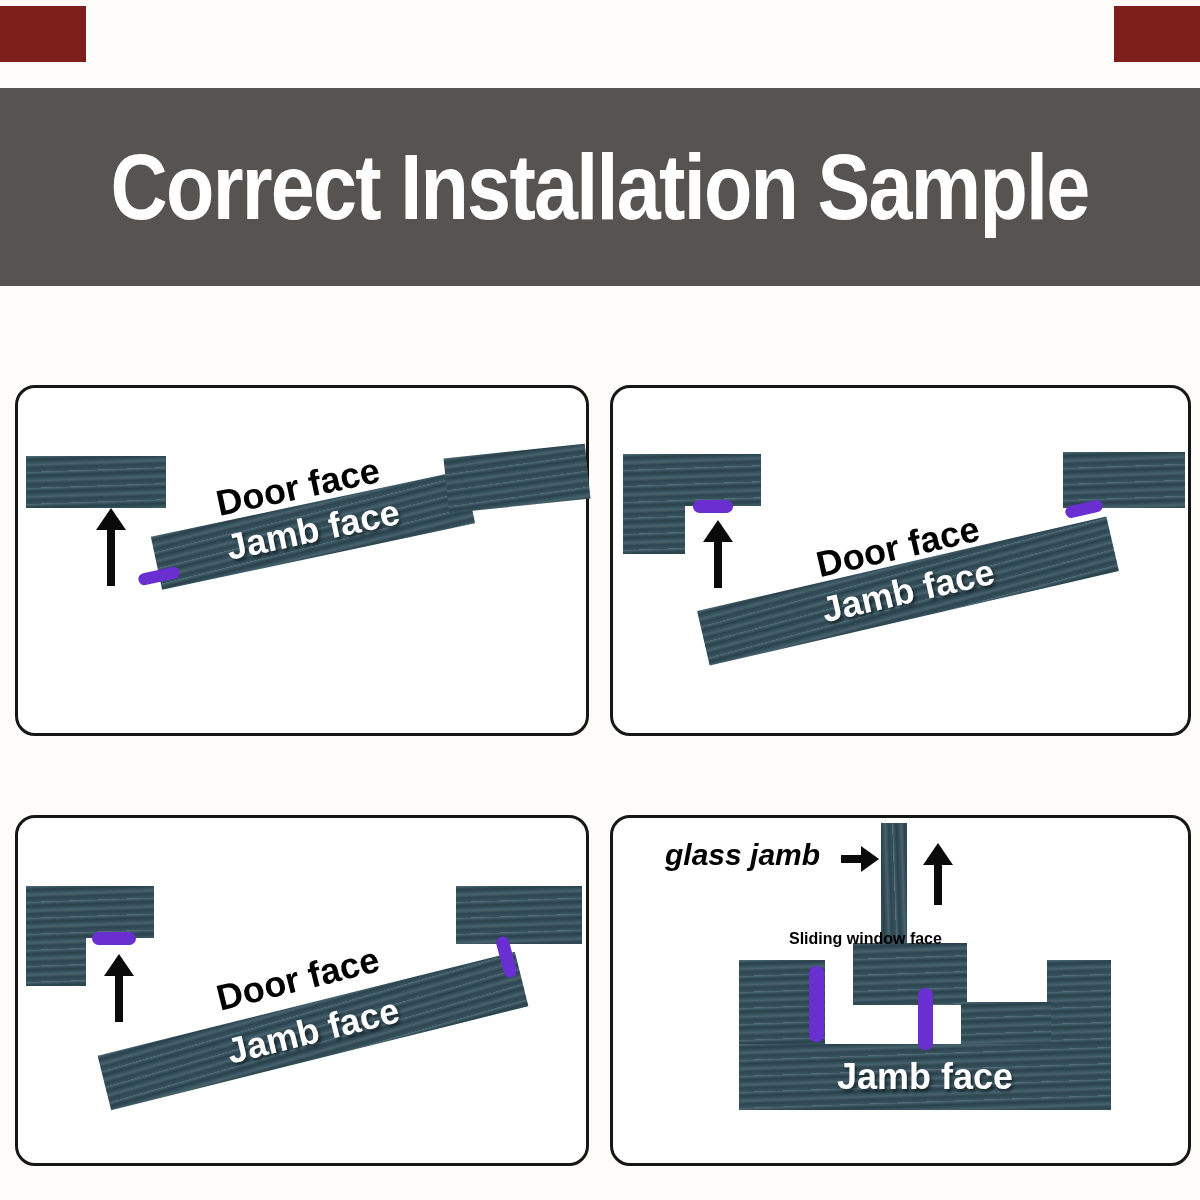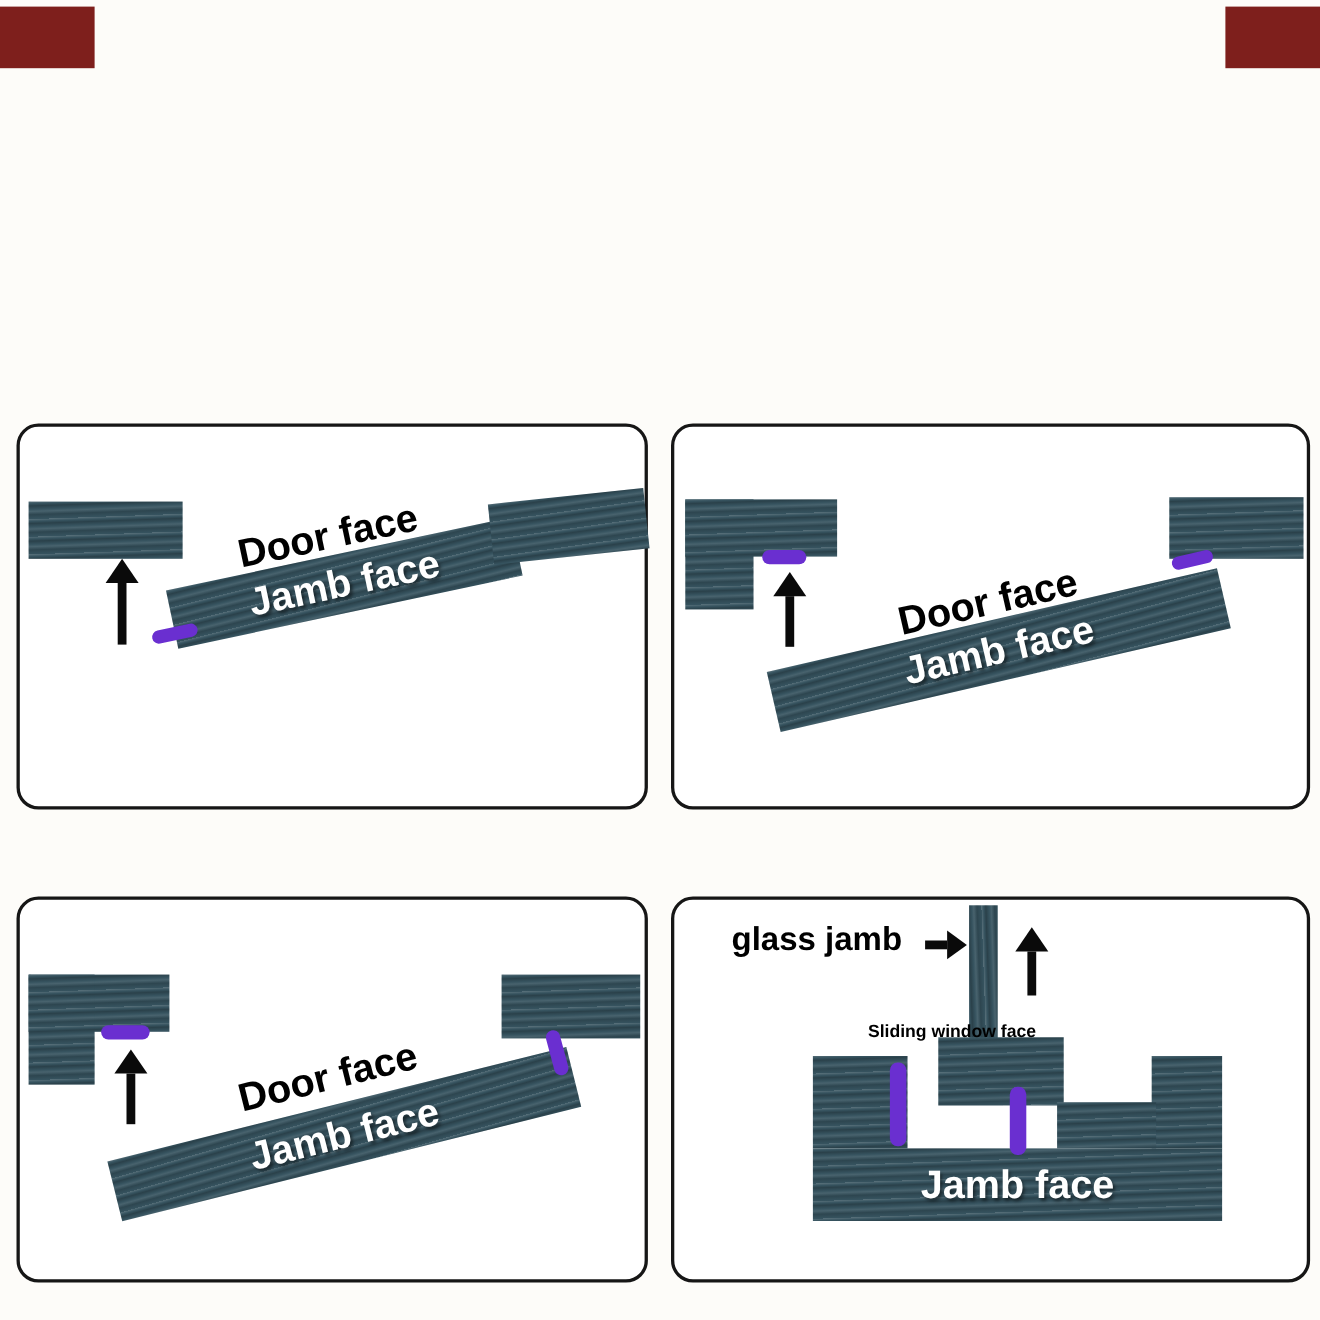--- a/index.html
+++ b/index.html
@@ -59,31 +59,34 @@
   .arrow-up .shaft { width:8px; flex:1; background:#0a0a0a; }
 
   .arrow-right { position:absolute; display:flex; align-items:center; }
   .arrow-right .shaft { height:8px; flex:1; background:#0a0a0a; }
   .arrow-right .head { width:0; height:0; border-top:13px solid transparent; border-bottom:13px solid transparent; border-left:18px solid #0a0a0a; }
 
   .lbl { position:absolute; font-weight:bold; white-space:nowrap; text-align:center; }
   .lbl-black { color:var(--label-black,#000000); }
   .lbl-white { color:var(--label-white,#ffffff); text-shadow:2px 3px 3px rgba(0,0,0,0.45); }
   .fs36 { font-size:36px; }
-  .fs30 { font-size:30px; }
+  .fs30 { font-size:30px;font-style:italic; }
   .fs20 { font-size:16px; }
 </style>
 </head>
 <body>
 
 <div class="page">
 
   <div class="accent-bar left"></div>
   <div class="accent-bar right"></div>
 
+  <div class="banner">
+    <h1>Correct Installation Sample</h1>
+  </div>
 
   <div class="panel panel-tl">
     <div class="wood board" style="left:135px; top:115px; width:320px; height:54px; transform:rotate(-12deg);">
       <span class="lbl lbl-white fs36" style="position:static;">Jamb face</span>
     </div>
     <div class="wood" style="left:8px; top:68px; width:140px; height:52px;"></div>
     <div class="wood" style="left:428px; top:63px; width:142px; height:55px; transform:rotate(-6deg);"></div>
     <div class="seal" style="left:120px; top:182px; width:42px; height:12px; transform:rotate(-12deg);"></div>
     <div class="arrow-up" style="left:78px; top:120px; height:78px;">
       <div class="head"></div>

